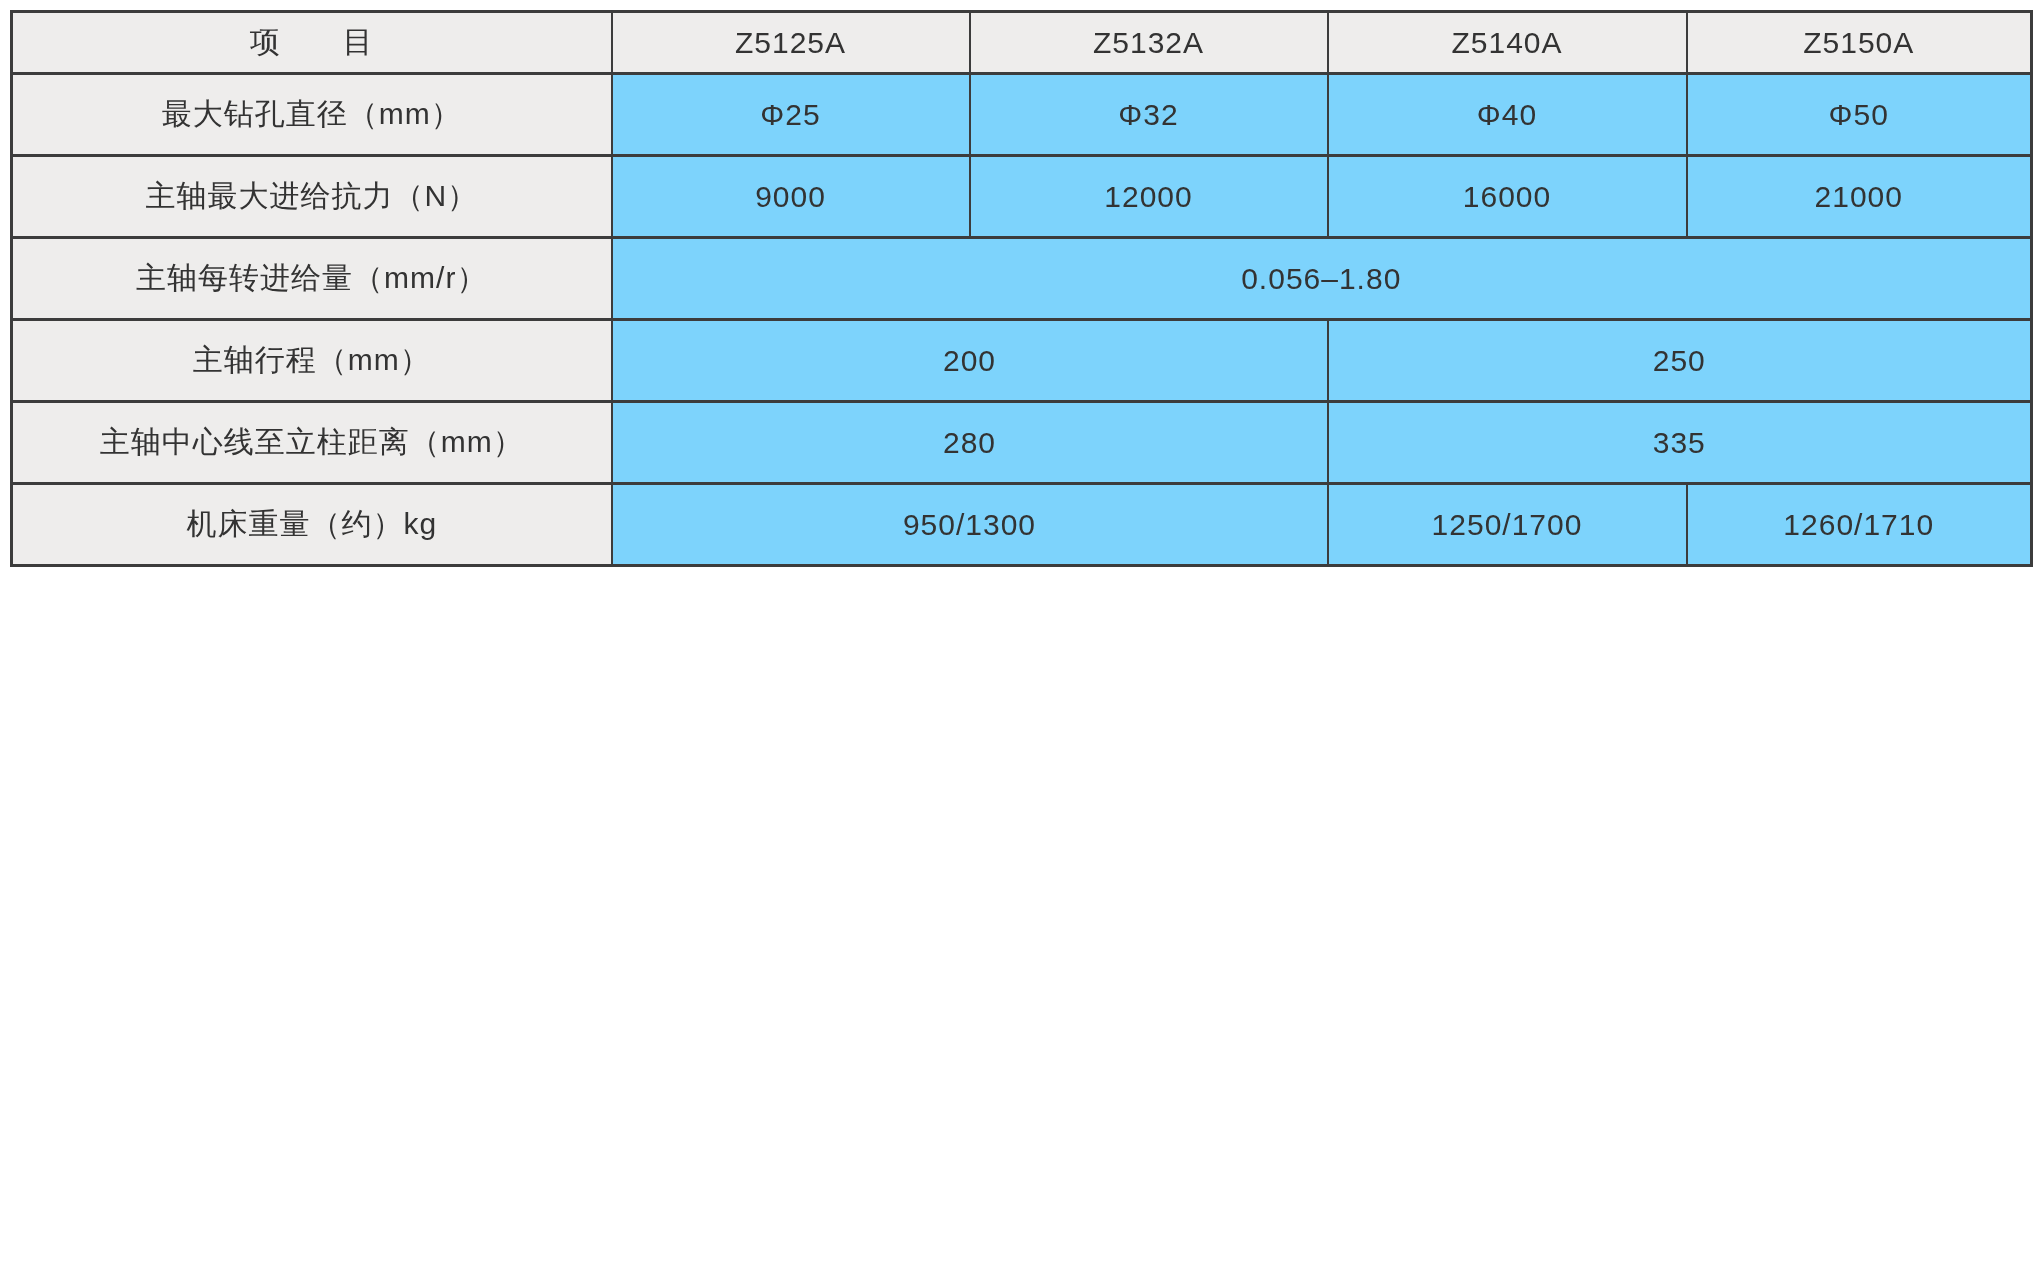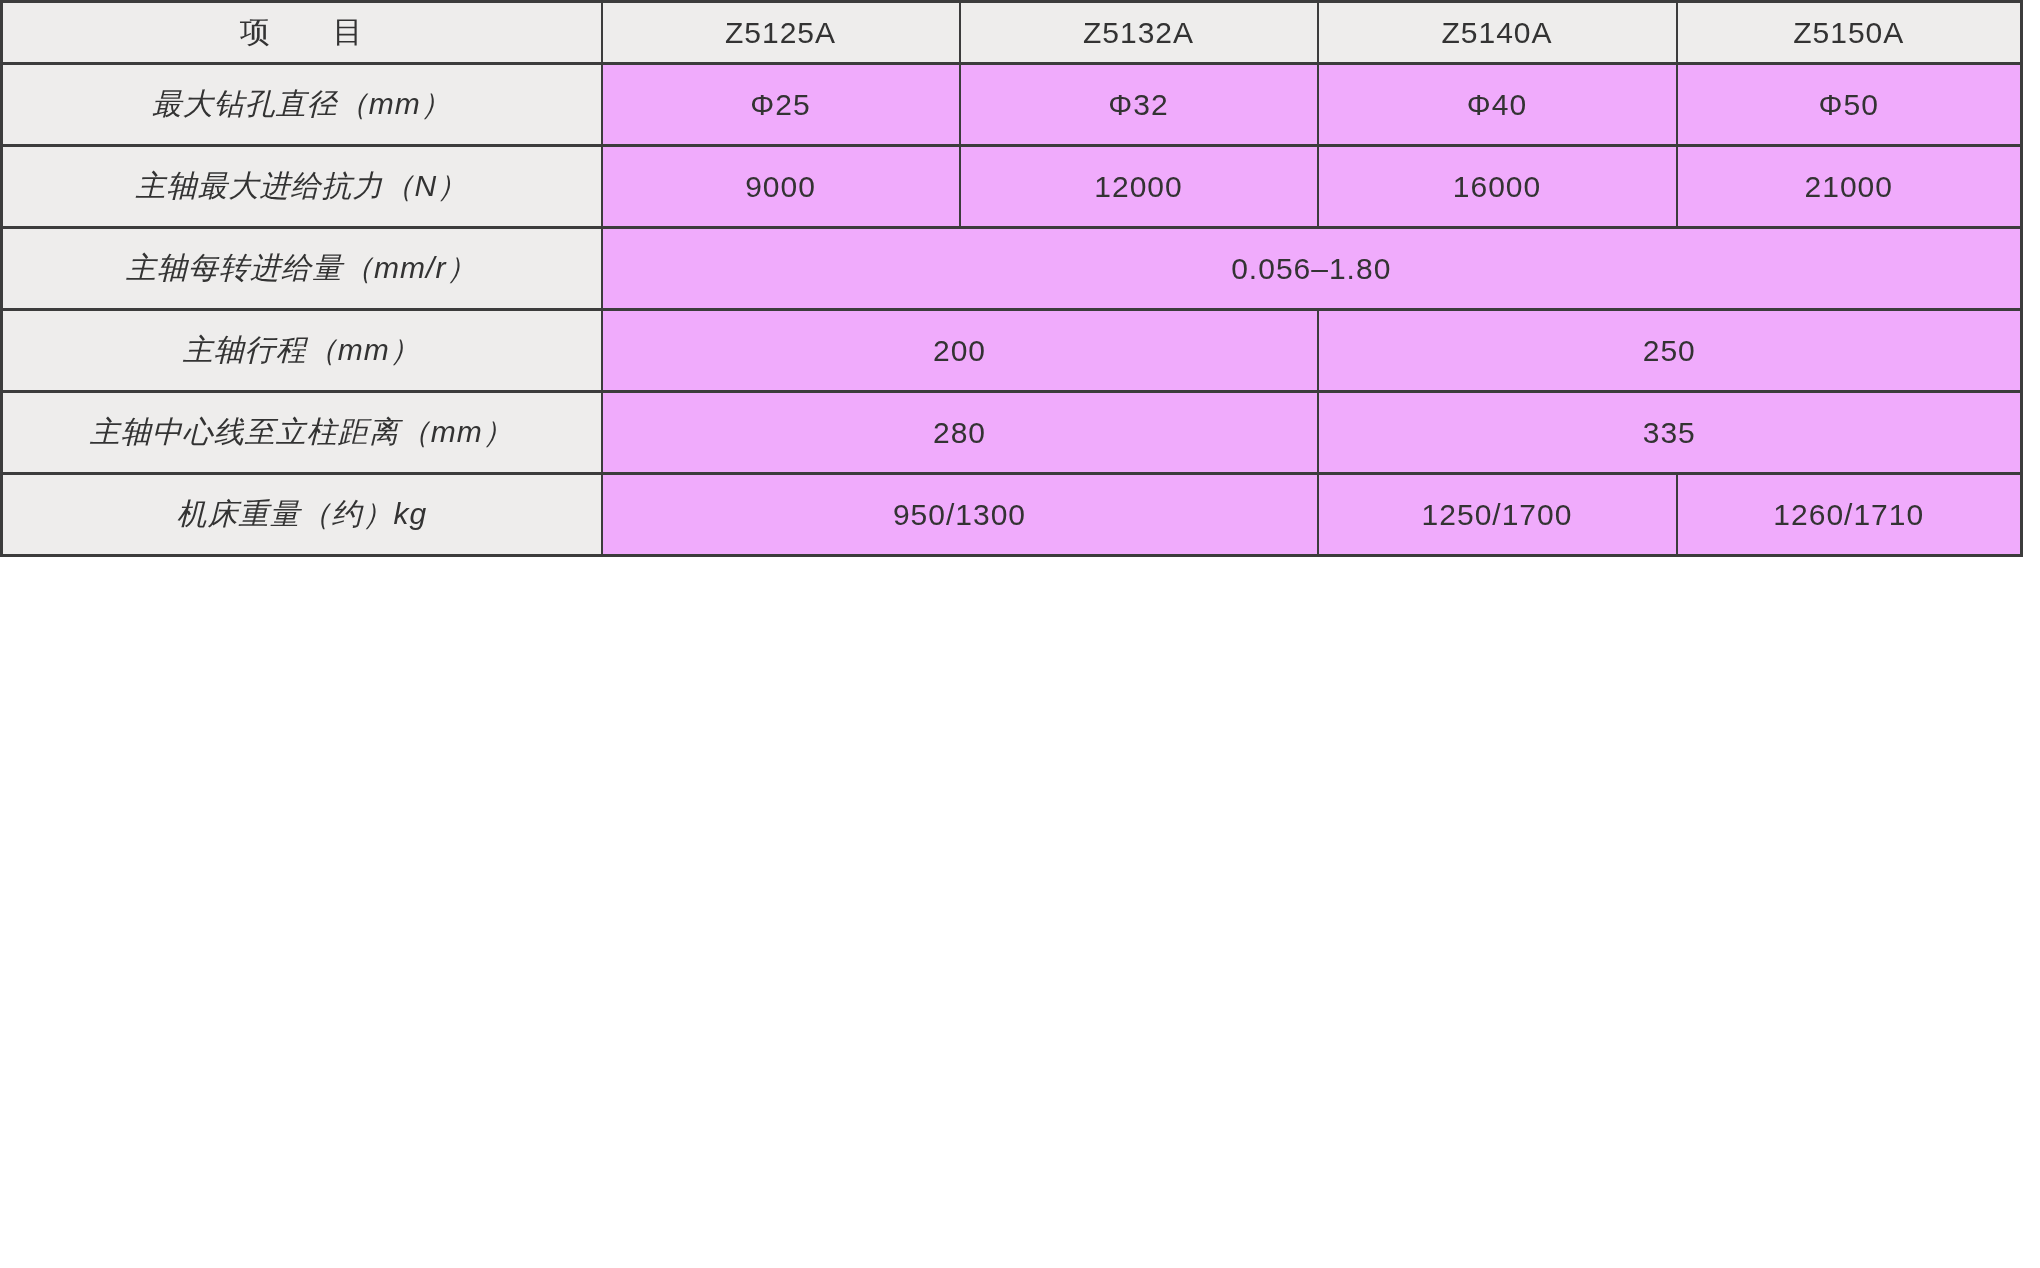--- a/index.html
+++ b/index.html
@@ -4,20 +4,21 @@
 <style>
   html, body {
     margin: 0;
     padding: 0;
     background: #ffffff;
     width: 2040px;
     height: 1268px;
     font-family: "Liberation Sans", "DejaVu Sans", sans-serif;
   }
   .table-wrap {
+    padding: 10px;
   }
   table.spec {
     border-collapse: collapse;
     table-layout: fixed;
     width: 2020px;
     border: 3px solid #3c3c3c;
   }
   table.spec th,
   table.spec td {
     border-style: solid;
@@ -33,24 +34,23 @@
     overflow: hidden;
     white-space: nowrap;
   }
   
   table.spec thead tr { height: 62px; }
   table.spec thead th { background: #eeedec; }
   
   table.spec tbody tr { height: 82px; }
   table.spec tbody td.lbl {
     background: #eeedec;
-    font-style: italic;
   }
   table.spec tbody td.val {
-    background: #f0abfc;
+    background: #7dd3fc;
   }
 </style>
 </head>
 <body>
 
 <div class="table-wrap">
   <table class="spec">
     <colgroup>
       <col style="width:600px">
       <col style="width:358px">

